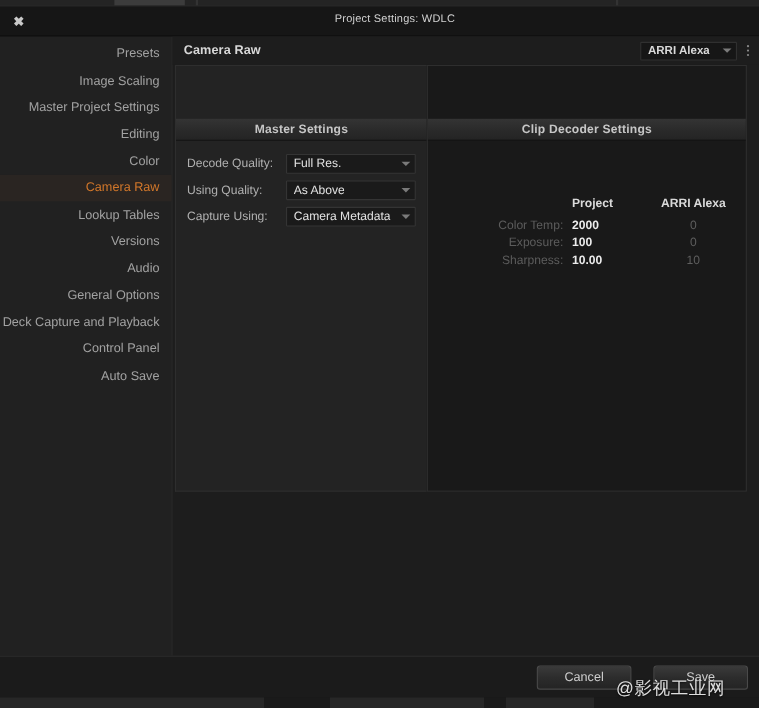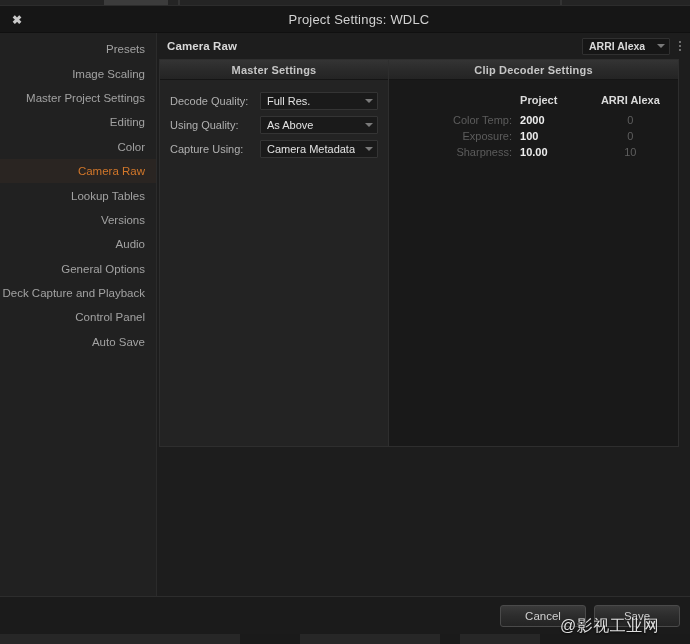--- a/index.html
+++ b/index.html
@@ -78,21 +78,21 @@
     line-height: 1;
     font-weight: bold;
     cursor: pointer;
     user-select: none;
   }
   .title-text {
     position: absolute;
     left: 0; right: 0; top: 6px;
     text-align: center;
     color: #d2d2d2;
-    font-size: 13px;
+    font-size: 10px;
     letter-spacing: 0.2px;
     padding-left: 28px;
   }
 
   
   .dialog-body {
     flex: 1 1 auto;
     display: flex;
     min-height: 0;
     background: #1e1e1e;
@@ -207,33 +207,35 @@
     border: 1px solid #2e2e2e;
   }
   .panel.master {
     flex: 0 0 225px;
     background: #232323;
     border-right: none;
   }
   .panel.clip {
     flex: 1 1 auto;
     background: #191919;
+    gap: 37px;
   }
   .panel-head {
     height: 20px;
     flex: 0 0 20px;
     display: flex;
     align-items: center;
     justify-content: center;
     background: linear-gradient(to bottom, #343434 0%, #2a2a2a 55%, #242424 100%);
     border-bottom: 1px solid #151515;
     color: #c6c6c6;
     font-size: 11px;
     font-weight: bold;
     letter-spacing: 0.2px;
+    margin-top: 48px;
   }
   .panel-body {
     flex: 1 1 auto;
     padding: 12px 10px 0 10px;
     min-height: 0;
   }
 
   
   .ms-row {
     display: flex;
@@ -296,21 +298,21 @@
   
   .footer {
     flex: 0 0 39px;
     height: 39px;
     background: #1b1b1b;
     border-top: 1px solid #2d2d2d;
     display: flex;
     align-items: center;
     justify-content: flex-end;
     padding-right: 10px;
-    gap: 8px;
+    gap: 20px;
   }
   .btn {
     min-width: 86px;
     height: 22px;
     padding: 0 12px;
     border: 1px solid #4a4a4a;
     border-radius: 3px;
     background: linear-gradient(to bottom, #3a3a3a 0%, #2c2c2c 50%, #242424 100%);
     color: #cfcfcf;
     font-size: 11.5px;

